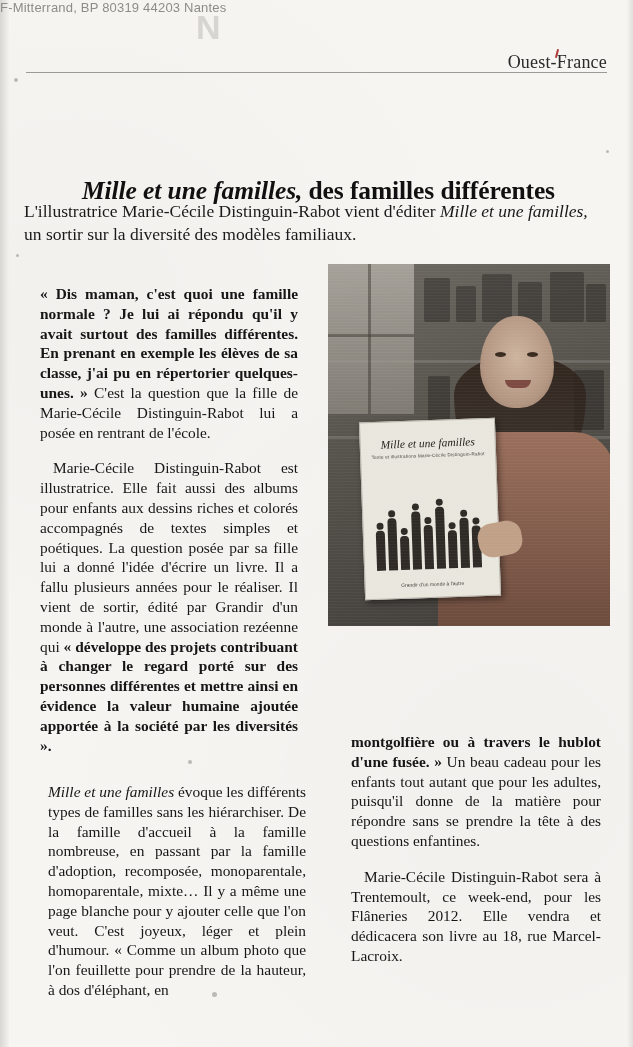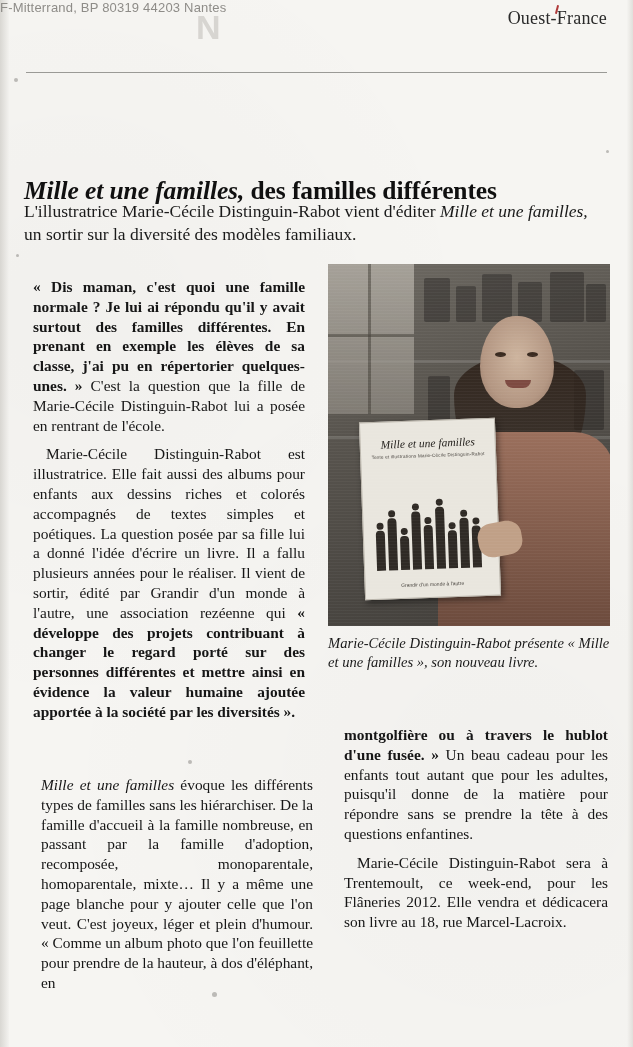--- a/index.html
+++ b/index.html
@@ -80,20 +80,21 @@
     top: 8px;
     text-align: right;
   }
   .masthead .paper {
     font-size: 18px;
     color: #2a2a2a;
     letter-spacing: .2px;
     font-family: "Liberation Serif", serif;
     position: relative;
     display: inline-block;
+    margin-top: 44px;
   }
   .masthead .paper .dash {
     position: absolute;
     left: 49%;
     top: -3px;
     width: 2px;
     height: 9px;
     background: #b03a3a;
     transform: rotate(14deg);
   }
@@ -117,20 +118,21 @@
     position: absolute;
     left: 24px;
     right: 20px;
     top: 160px;
     font-family: "Liberation Serif", serif;
     font-size: 25.5px;
     font-weight: bold;
     color: #101010;
     letter-spacing: -0.1px;
     line-height: 1.12;
+    text-align: center;
   }
   .headline .it { font-style: italic; }
 
   .standfirst {
     position: absolute;
     left: 24px;
     right: 30px;
     top: 200px;
     font-family: "Liberation Serif", serif;
     font-size: 17.5px;
@@ -142,21 +144,21 @@
   
   .col {
     position: absolute;
     font-family: "Liberation Serif", serif;
     font-size: 15.4px;
     line-height: 1.285;
     color: #161616;
     text-align: justify;
     text-justify: inter-word;
   }
-  .col p { margin: 9px; text-indent: 13px; }
+  .col p { margin: 16px; text-indent: 13px; }
   .col p.noindent { text-indent: 0; }
   .col p + p { margin-top: 0; }
   .col .it { font-style: italic; }
   .col .bold { font-weight: bold; }
 
   #col-left-top {
     left: 24px;
     top: 268px;
     width: 290px;
   }
@@ -422,21 +424,20 @@
         <div class="fig" style="left:74px;height:38px"></div>
         <div class="fig" style="left:86px;height:50px"></div>
         <div class="fig" style="left:98px;height:42px"></div>
       </div>
       <div class="bfoot">Grandir d'un monde à l'autre</div>
     </div>
     <div class="hand"></div>
     <div class="grain"></div>
   </div>
 
-  <div class="caption">Marie-Cécile Distinguin-Rabot présente « Mille et une familles », son nouveau livre.</div>
 
   <div class="col" id="col-right">
     <p class="noindent"><span class="bold">montgolfière ou à travers le hublot d'une fusée. »</span><span> Un beau cadeau pour les enfants tout autant que pour les adultes, puisqu'il donne de la matière pour répondre sans se prendre la tête à des questions enfantines.</span></p>
     <p><span>Marie-Cécile Distinguin-Rabot sera à Trentemoult, ce week-end, pour les Flâneries 2012. Elle vendra et dédicacera son livre au 18, rue Marcel-Lacroix.</span></p>
   </div>
 
   <div class="speck" style="left:14px;top:78px;width:4px;height:4px"></div>
   <div class="speck" style="left:16px;top:254px;width:3px;height:3px"></div>
   <div class="speck" style="left:188px;top:760px;width:4px;height:4px"></div>
   <div class="speck" style="left:212px;top:992px;width:5px;height:5px"></div>

